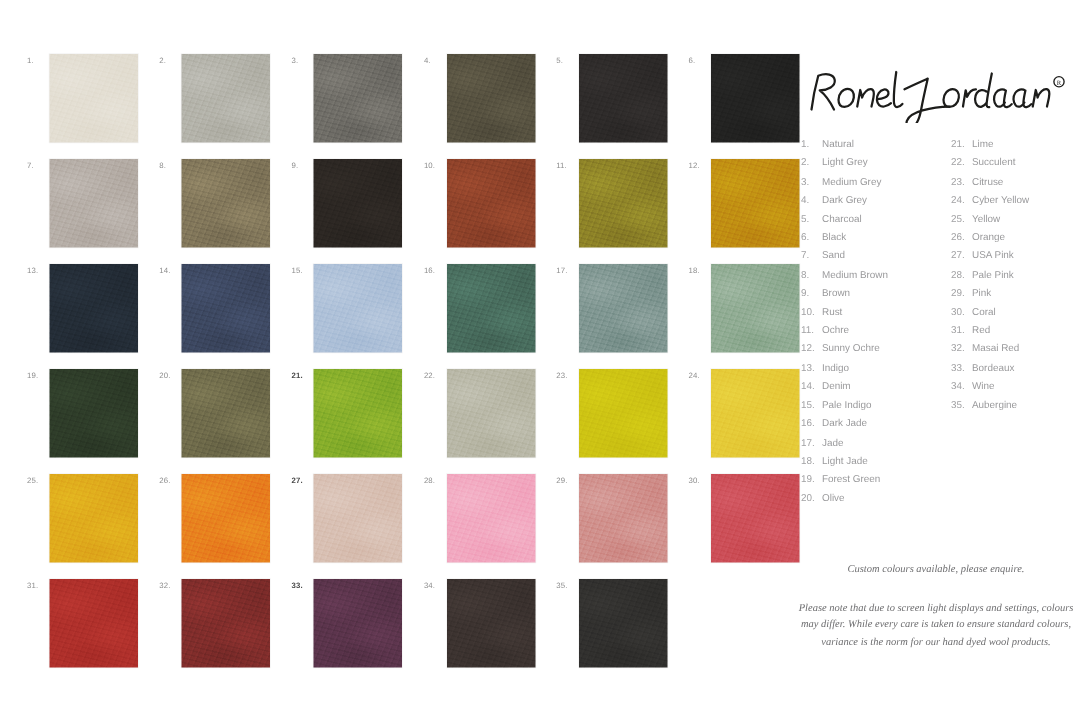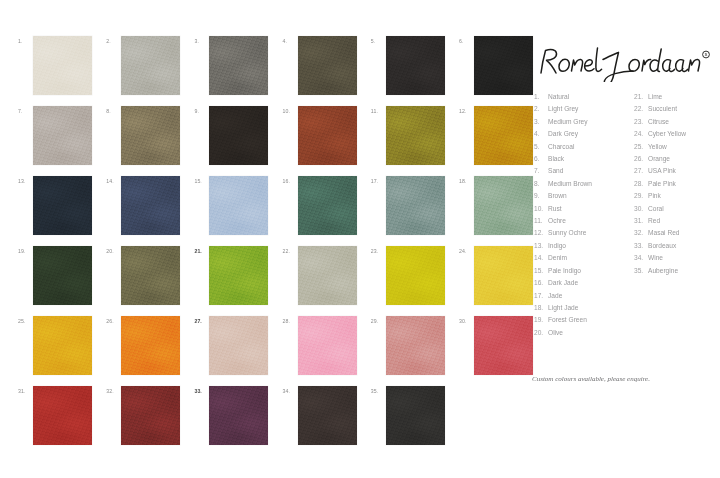--- a/index.html
+++ b/index.html
@@ -122,20 +122,21 @@
 
   
   #footer-notes {
     position: absolute;
     left: 12px;
     top: 374px;
     width: 184px;
     font-family: "Liberation Serif", serif;
     font-style: italic;
     color: #6e6e70;
+    text-align: center;
   }
   #custom-colours-note {
     font-size: 7px;
     line-height: 10px;
     margin: 0 0 16px 0;
   }
   #screen-disclaimer {
     font-size: 7px;
     line-height: 11.4px;
     margin: 0;
@@ -361,15 +362,16 @@
         <div class="list-item"><span class="idx">31.</span><span class="lbl">Red</span></div>
         <div class="list-item"><span class="idx">32.</span><span class="lbl">Masai Red</span></div>
         <div class="list-item"><span class="idx">33.</span><span class="lbl">Bordeaux</span></div>
         <div class="list-item"><span class="idx">34.</span><span class="lbl">Wine</span></div>
         <div class="list-item"><span class="idx">35.</span><span class="lbl">Aubergine</span></div>
       </div>
   </div>
 
   <div id="footer-notes">
     <p id="custom-colours-note">Custom colours available, please enquire.</p>
+    <p id="screen-disclaimer">Please note that due to screen light displays and settings, colours may differ. While every care is taken to ensure standard colours, variance is the norm for our hand dyed wool products.</p>
   </div>
 
 </div>
 
 </body></html>

